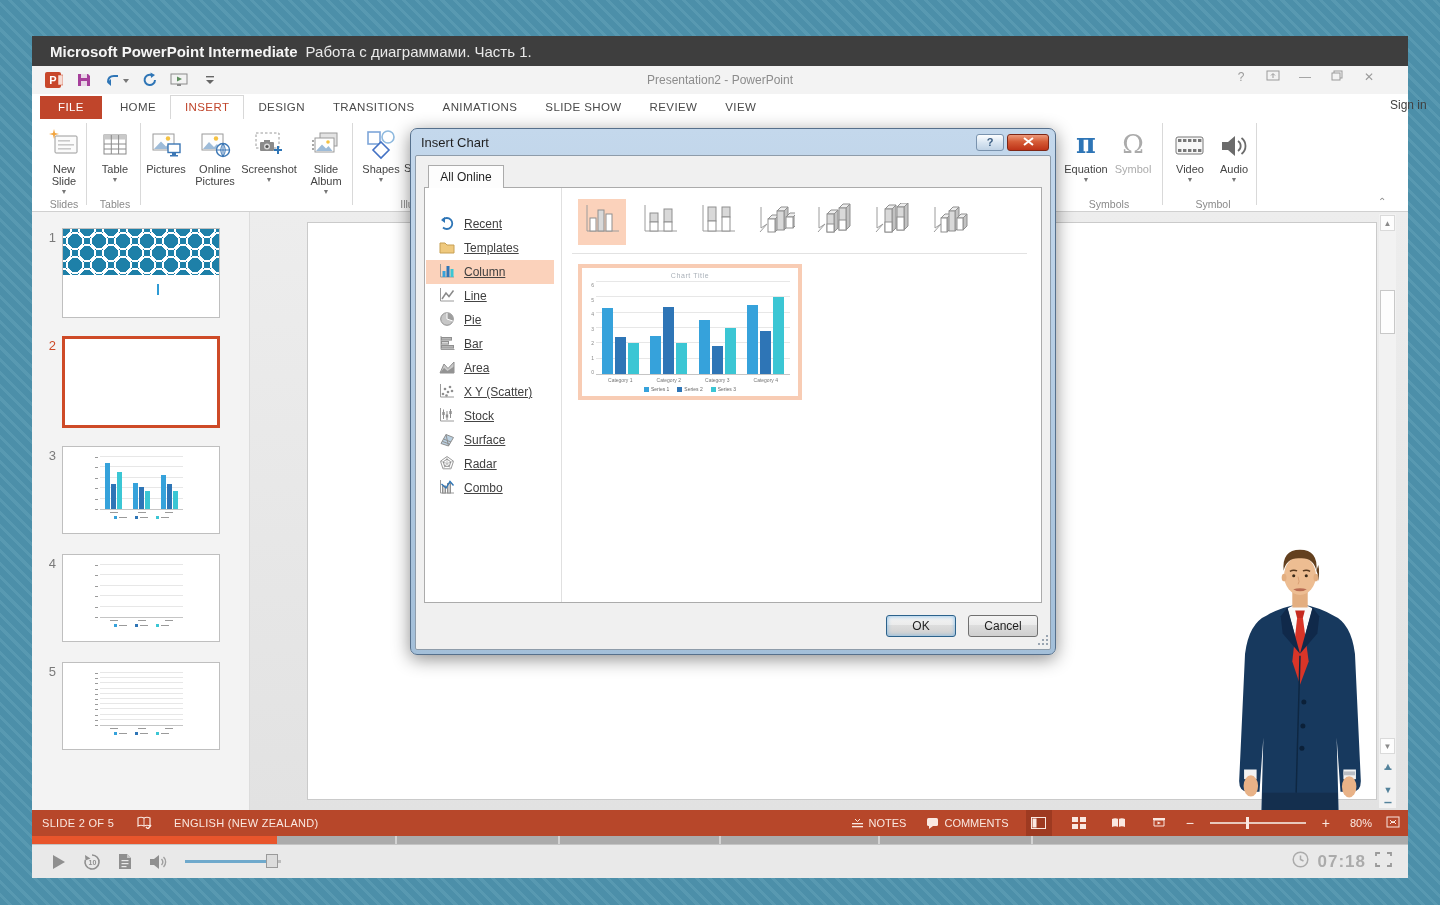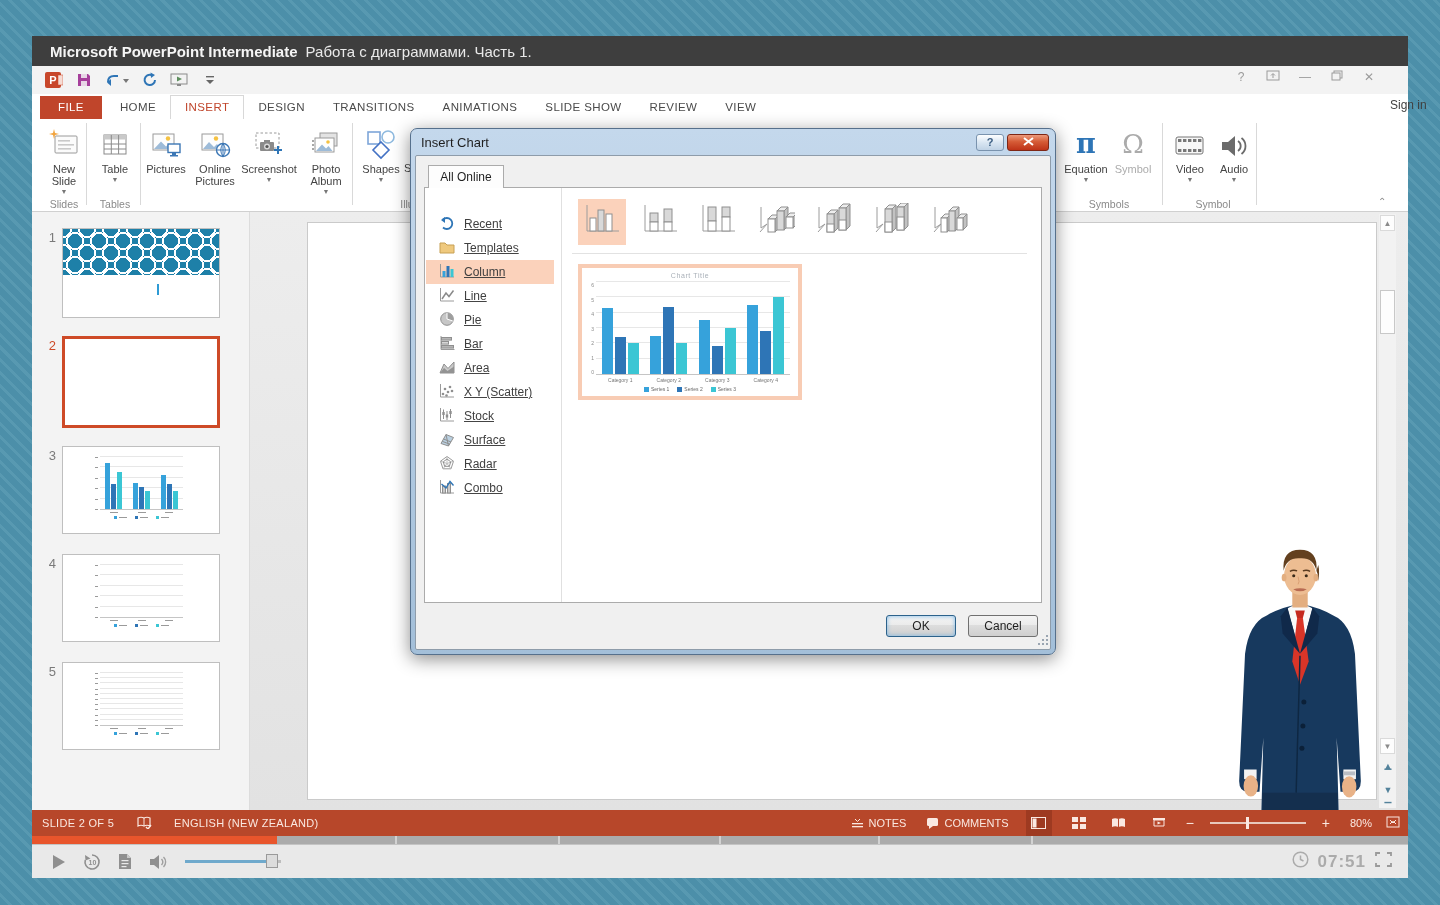--- a/index.html
+++ b/index.html
@@ -191,20 +191,21 @@
           <rect x="7" y="12" width="4" height="2" fill="#8A8A8A"></rect>
         </svg>
     </span>
     <span class="qat-ic">
       <svg width="10" height="12">
           <rect x="1" y="2" width="8" height="1.4" fill="#666"></rect>
           <path d="M1 6 l4 4 l4 -4 z" fill="#666"></path>
         </svg>
     </span>
   </div>
+  <div class="doc-title">Presentation2 - PowerPoint</div>
   <div class="winctrls">
     <span>?</span>
     <span><svg width="14" height="11">
           <rect x="1" y="1" width="12" height="9" fill="none" stroke="#9B9B9B"></rect>
           <path d="M7 8 V4 M5 5.5 L7 3.5 L9 5.5" stroke="#9B9B9B" fill="none"></path>
         </svg></span>
     <span>—</span>
     <span><svg width="12" height="11">
           <rect x="3" y="1" width="8" height="7" fill="none" stroke="#9B9B9B"></rect>
           <rect x="1" y="3" width="8" height="7" fill="#F3F3F3" stroke="#9B9B9B"></rect>
@@ -295,21 +296,21 @@
         <svg width="34" height="30">
           <rect x="11" y="3" width="17" height="13" fill="#E3E3E3" stroke="#9A9A9A"></rect>
           <rect x="6" y="8" width="19" height="14" fill="#FFF" stroke="#9A9A9A"></rect>
           <circle cx="19" cy="12" r="1.8" fill="#F5C242"></circle>
           <path d="M7 21 L13 14.5 L17 18.5 L19.5 16 L23.5 21 Z" fill="#9DBBD8"></path>
           <circle cx="4" cy="11" r="1" fill="#8A8A8A"></circle>
           <circle cx="4" cy="15" r="1" fill="#8A8A8A"></circle>
           <circle cx="4" cy="19" r="1" fill="#8A8A8A"></circle>
         </svg>
       </span>
-      <div class="rlb">Photo Album</div>
+      <div class="rlb">Slide Album</div>
       <span class="caret">▼</span>
     </div>
     <div class="rbtn" style="left: 326px; width: 46px;">
       <span class="ric">
         <svg width="34" height="32">
           <rect x="4" y="4" width="12" height="12" fill="none" stroke="#7EA6D9" stroke-width="1.6"></rect>
           <circle cx="24" cy="9" r="6" fill="none" stroke="#8FBADF" stroke-width="1.6"></circle>
           <path d="M17 14 L25 22 L17 30 L9 22 Z" fill="#FFF" stroke="#4472C4" stroke-width="1.6"></path>
         </svg>
       </span>
@@ -735,21 +736,21 @@
       <span class="vol-handle"></span>
     </span>
   </div>
   <div class="pl-right">
     <span>
       <svg width="17" height="17">
           <circle cx="8.5" cy="8.5" r="7.3" fill="none" stroke="#ABABAB" stroke-width="1.5"></circle>
           <path d="M8.5 4.5 V8.5 L11.5 10" stroke="#ABABAB" stroke-width="1.5" fill="none"></path>
         </svg>
     </span>
-    <span class="pl-time">07:51</span>
+    <span class="pl-time">07:18</span>
     <span>
       <svg width="17" height="15">
           <path d="M1 4 V1 H5 M12 1 H16 V4 M16 11 V14 H12 M5 14 H1 V11" fill="none" stroke="#9A9A9A" stroke-width="1.8"></path>
         </svg>
     </span>
   </div>
 </div>
 
 <div class="dialog">
   <div class="dlg-title">

